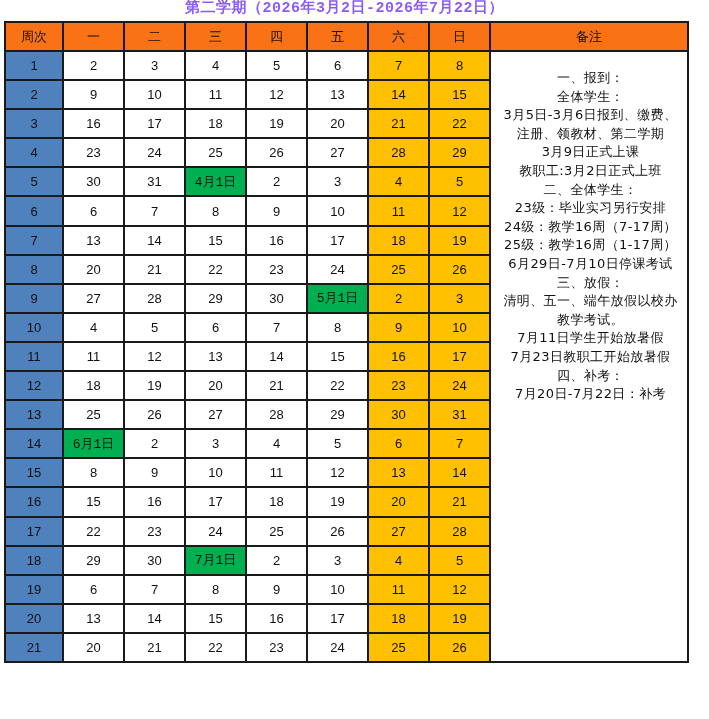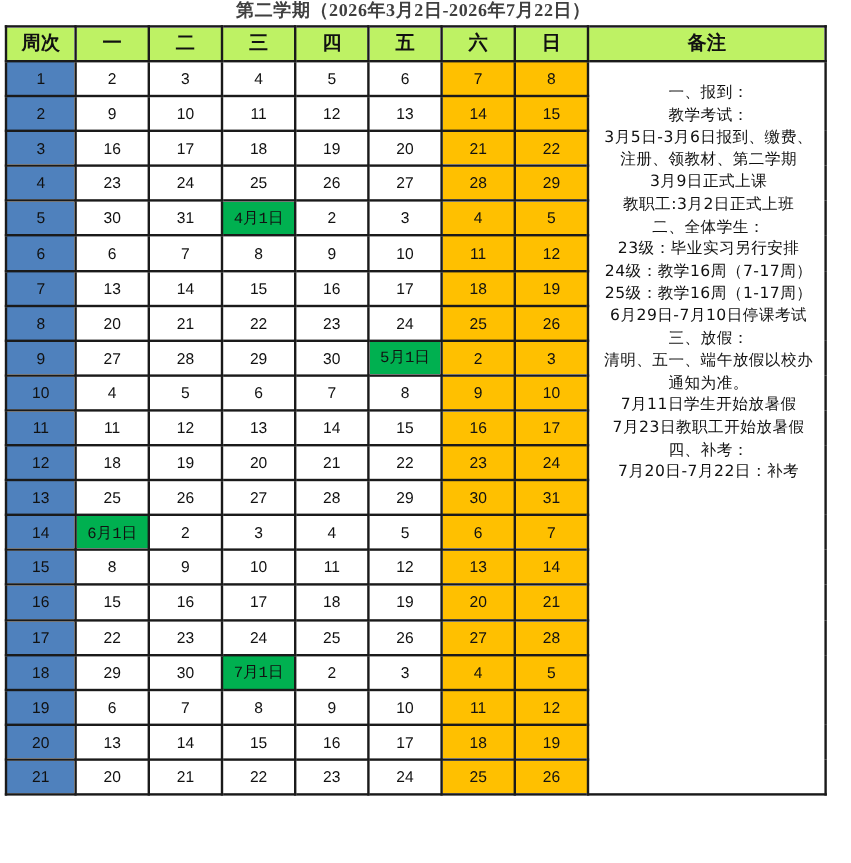--- a/index.html
+++ b/index.html
@@ -1,26 +1,26 @@
 <!DOCTYPE html>
 <html><head>
 <meta charset="utf-8">
 <style>
   html, body { margin:0; padding:0; background:#ffffff; }
   body { width:709px; height:719px; position:relative; overflow:hidden;
          font-family:"Liberation Sans","DejaVu Sans",sans-serif; }
   .title { position:absolute; left:0; top:0; width:689px; height:21px;
-           text-align:center; color:#404040; font-size:15px; font-weight:bold;
-           line-height:18px; font-family:Liberation Serif, serif; letter-spacing:0.5px; }
+           text-align:center; color:#8b5cf6; font-size:15px; font-weight:bold;
+           line-height:18px; font-family:Liberation Mono, monospace; letter-spacing:0.5px; }
   table.cal { position:absolute; left:4px; top:21px; border-collapse:collapse;
               table-layout:fixed; }
   table.cal td, table.cal th { border:2px solid #1a1a1a; padding:0; text-align:center;
               font-size:13px; color:#111; overflow:hidden; white-space:nowrap; }
-  table.cal th { background:#bef264; height:27px; font-weight:bold;
-                 font-family:"DejaVu Sans",sans-serif; font-size:16px; color:#111; }
+  table.cal th { background:#f97316; height:27px; font-weight:normal;
+                 font-family:"DejaVu Sans",sans-serif; font-size:13px; color:#111; }
   table.cal td { height:27.1px; background:#ffffff; }
   td.wk { background:#4f81bd !important; color:#111; }
   td.we { background:#ffc000 !important; }
   td.hl { background:#00b050 !important; font-size:11px; font-family:Liberation Mono, monospace; }
   td.notes { vertical-align:top; text-align:center; white-space:normal !important;
              font-family:"DejaVu Sans",sans-serif; font-size:11.5px; line-height:18.6px;
              padding:17px 0 0 3px !important; color:#111; letter-spacing:0.4px; }
   .note-line { display:block; white-space:nowrap; }
 </style>
 </head>
@@ -58,33 +58,33 @@
         <td class="wk">1</td>
         <td>2</td>
         <td>3</td>
         <td>4</td>
         <td>5</td>
         <td>6</td>
         <td class="we">7</td>
         <td class="we">8</td>
         <td class="notes" rowspan="21">
           <span class="note-line">一、报到：</span>
-          <span class="note-line">教学考试：</span>
+          <span class="note-line">全体学生：</span>
           <span class="note-line">3月5日-3月6日报到、缴费、</span>
           <span class="note-line">注册、领教材、第二学期</span>
           <span class="note-line">3月9日正式上课</span>
           <span class="note-line">教职工:3月2日正式上班</span>
           <span class="note-line">二、全体学生：</span>
           <span class="note-line">23级：毕业实习另行安排</span>
           <span class="note-line">24级：教学16周（7-17周）</span>
           <span class="note-line">25级：教学16周（1-17周）</span>
           <span class="note-line">6月29日-7月10日停课考试</span>
           <span class="note-line"> 三、放假：</span>
           <span class="note-line">清明、五一、端午放假以校办</span>
-          <span class="note-line">通知为准。</span>
+          <span class="note-line">教学考试。</span>
           <span class="note-line">7月11日学生开始放暑假</span>
           <span class="note-line">7月23日教职工开始放暑假</span>
           <span class="note-line">四、补考：</span>
           <span class="note-line">7月20日-7月22日：补考</span>
         </td>
       </tr>
       <tr>
         <td class="wk">2</td>
         <td>9</td>
         <td>10</td>

